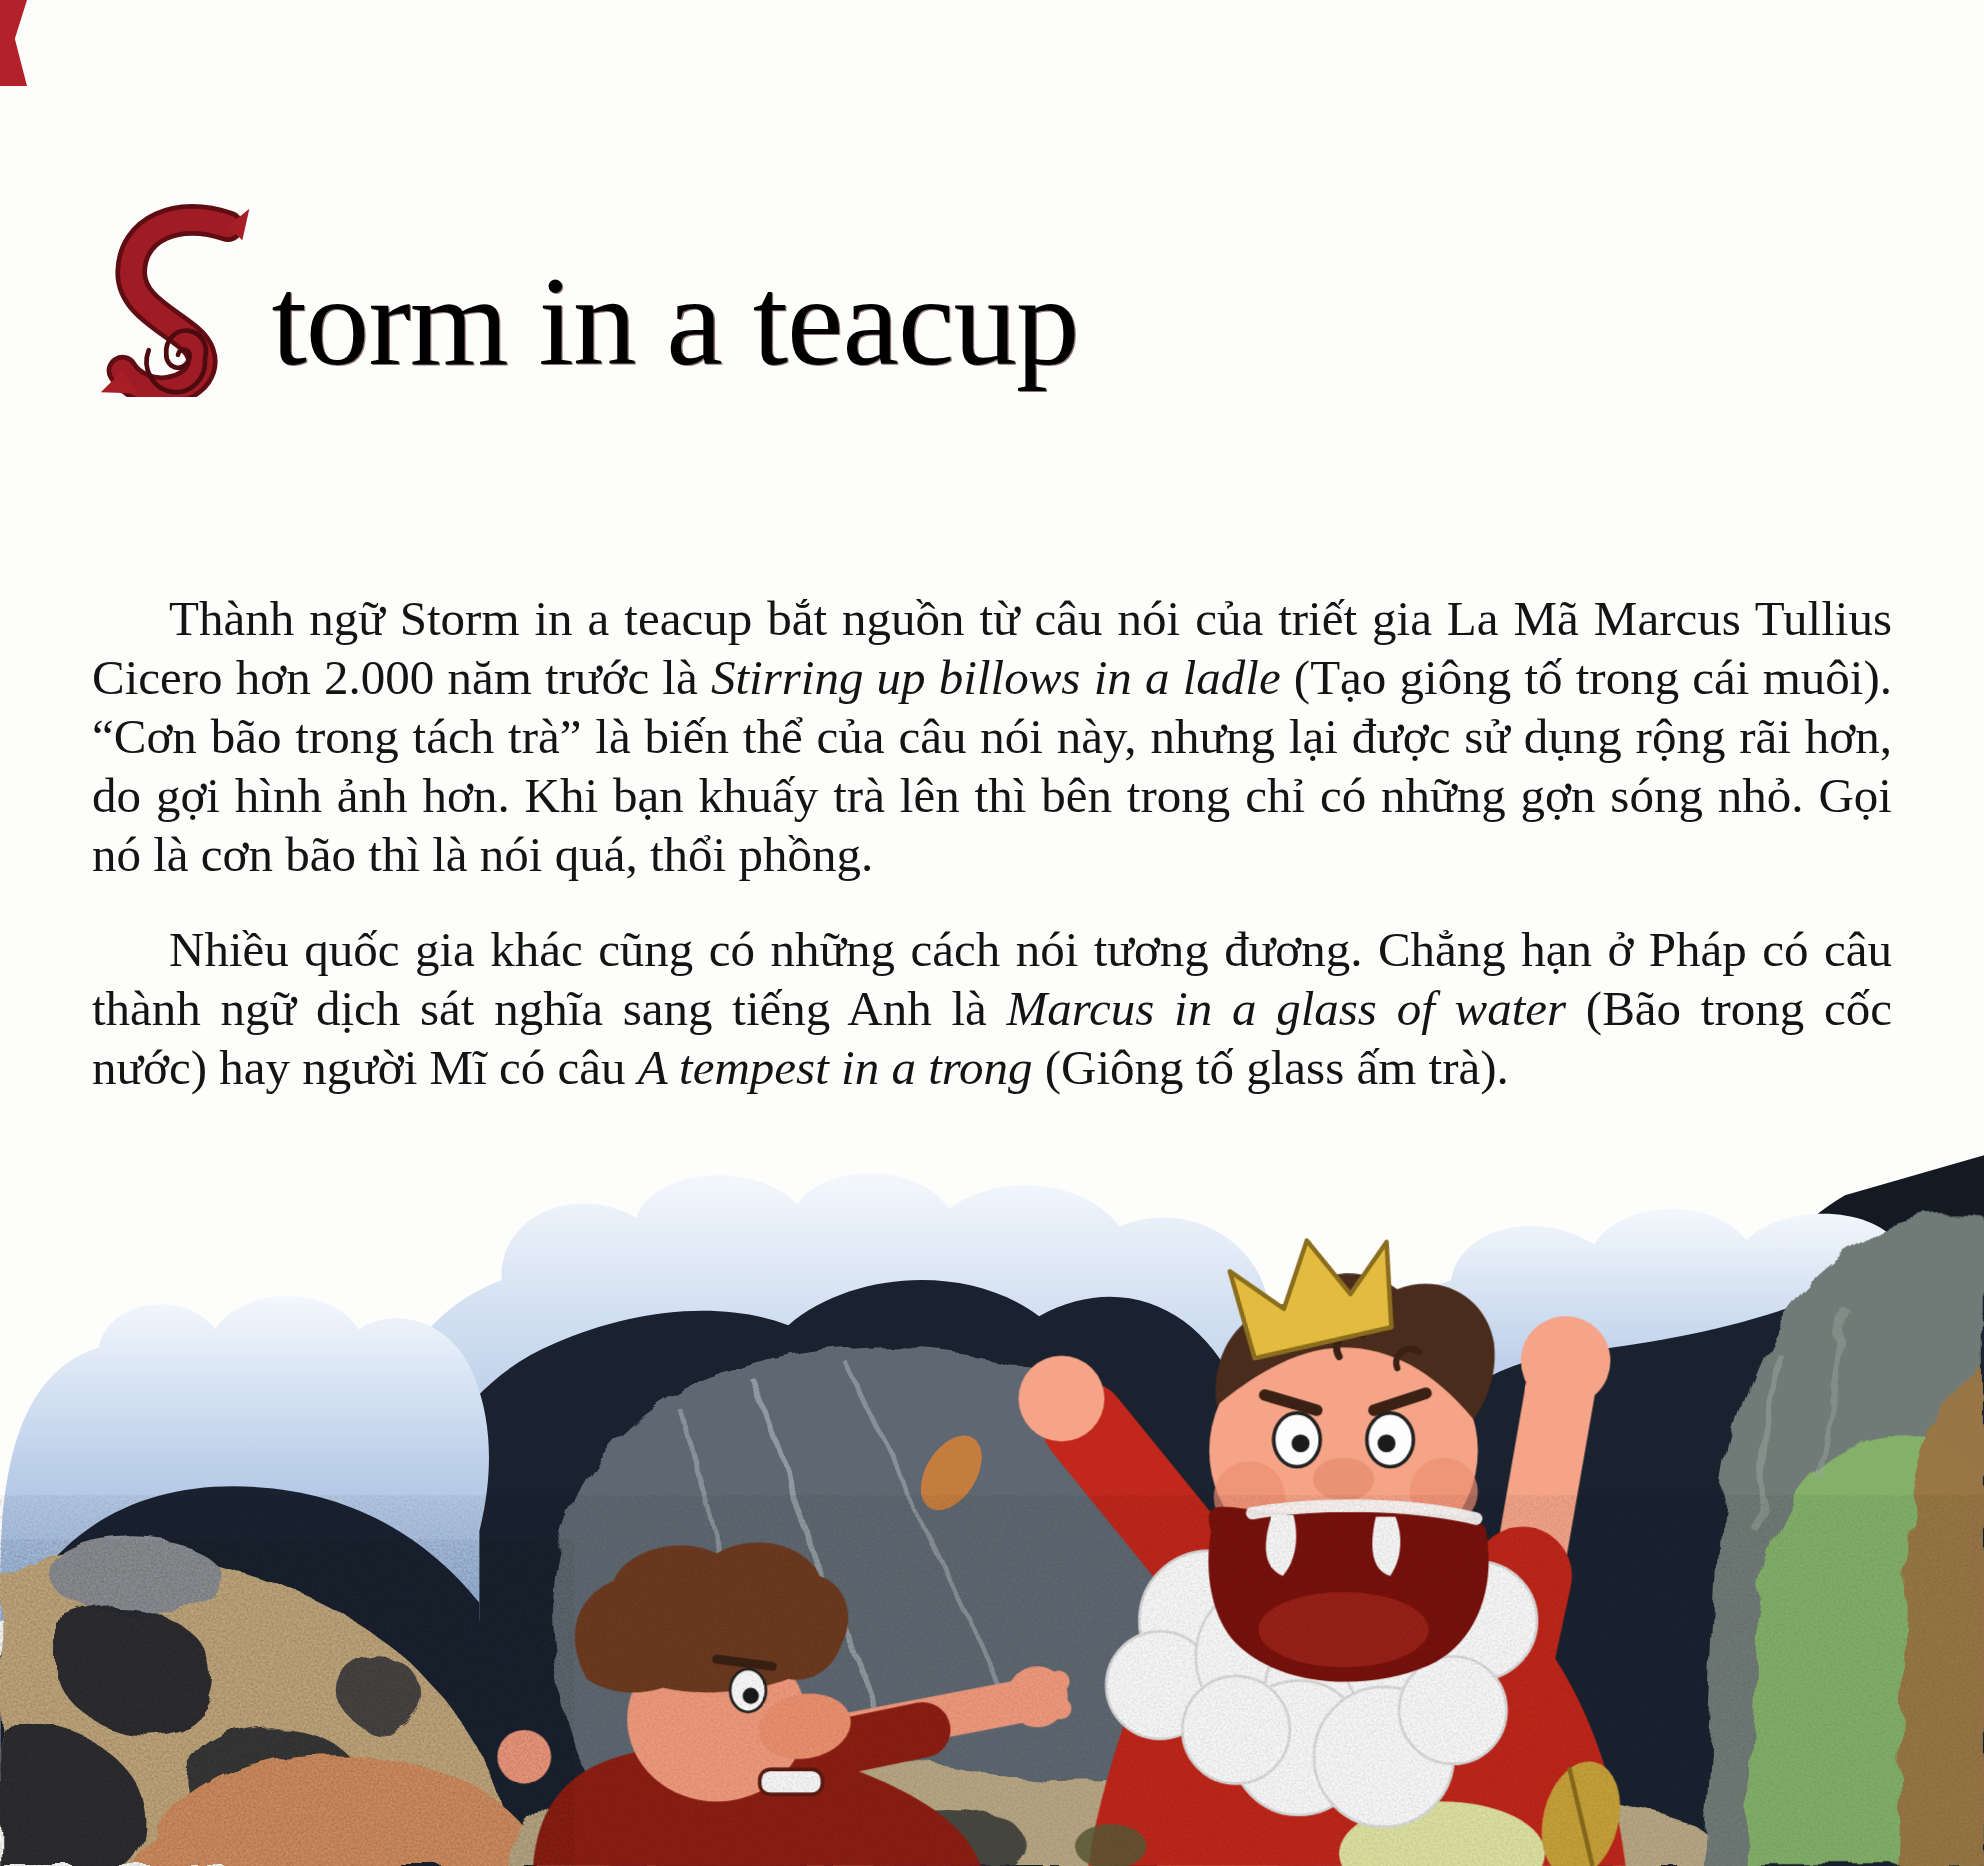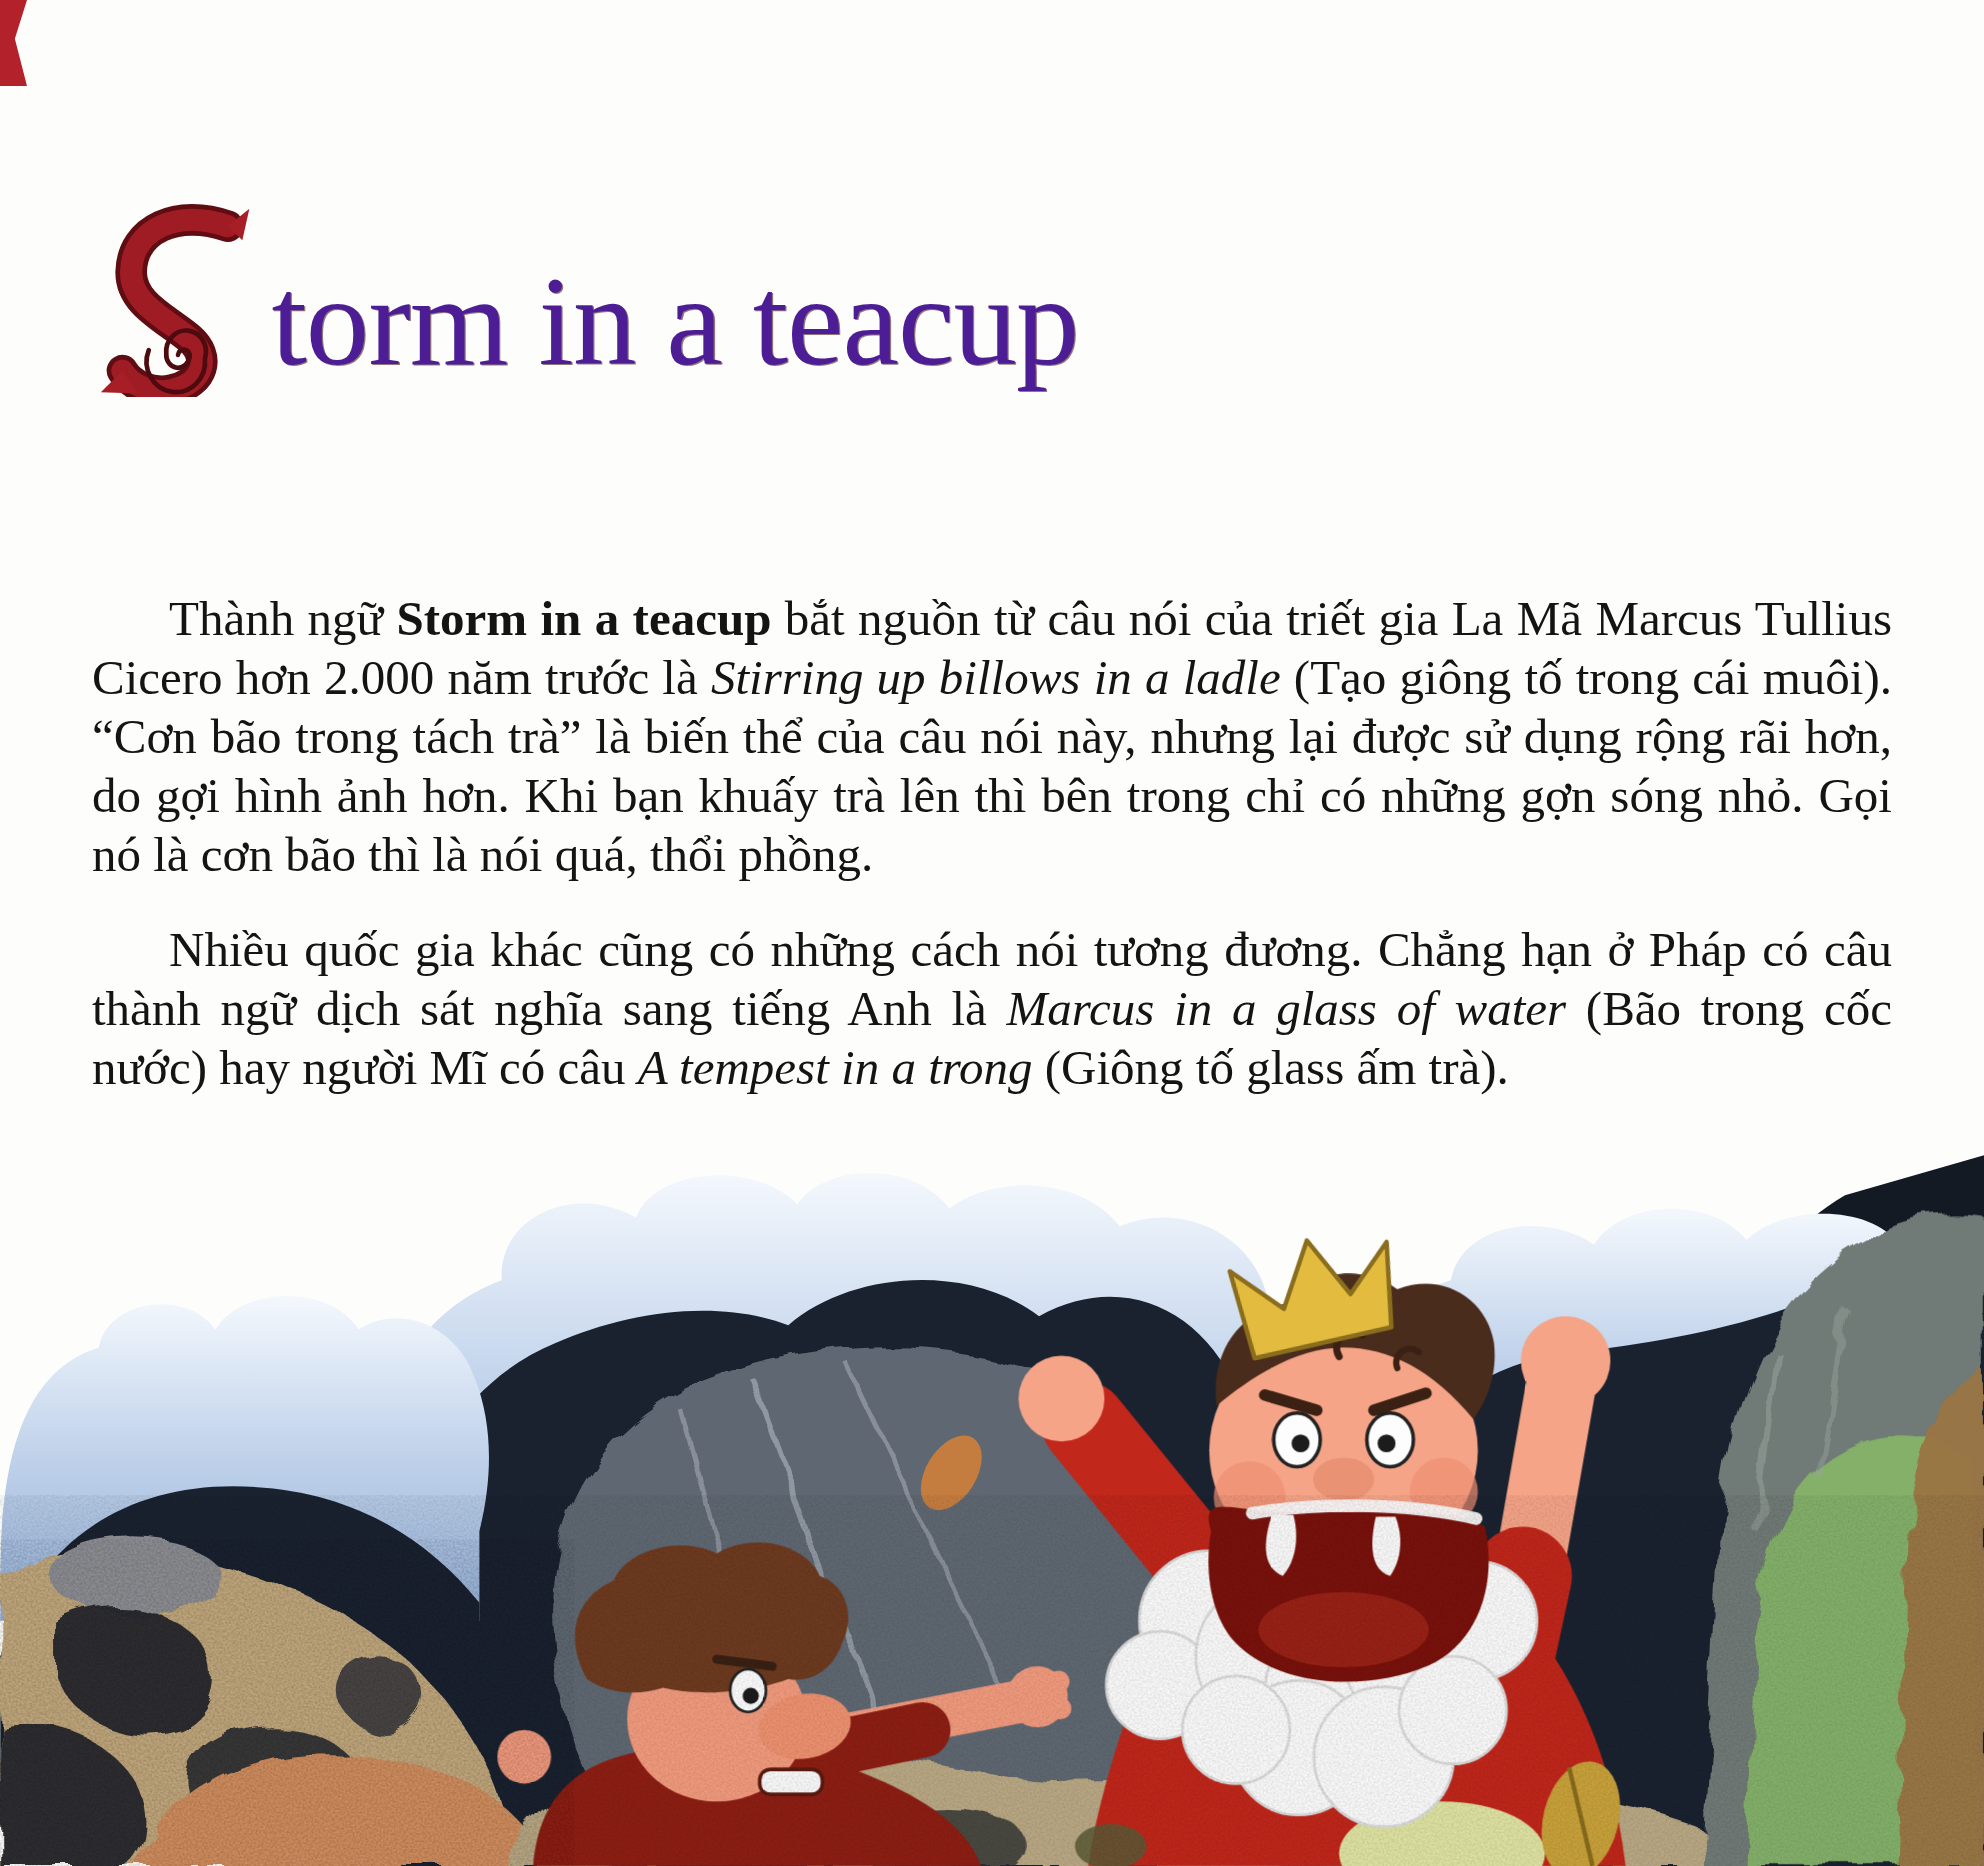--- a/index.html
+++ b/index.html
@@ -17,41 +17,41 @@
     clip-path:polygon(0 0,100% 0,55% 45%,100% 100%,0 100%);
   }
   
   .title{
     position:absolute;left:90px;top:204px;
     display:flex;align-items:flex-end;
   }
   .title .initial-svg{display:block;margin-right:5.4px;}
   .title .title-rest{
     font-size:127px;line-height:1;
-    color:#4c1d95;
+    color:#000000;
     letter-spacing:-0.9px;
     text-shadow:1.3px 1.3px 0 rgba(60,8,12,.55);
     margin-bottom:12.5px;
     white-space:nowrap;
   }
   
   .definitions{
     position:absolute;left:92px;top:419px;width:1800px;
     font-size:51px;line-height:1.62;
   }
   .definitions .def-label{font-weight:bold;}
   .definitions .def-text{font-style:italic;}
   
   .body-text{
     position:absolute;left:92px;top:589px;width:1800px;
     font-size:49px;line-height:59px;
     text-align:justify;
   }
   .body-text p{margin:0 0 36px 0;text-indent:77px;}
-  .seg-bold{font-weight:bold;}
+  .seg-bold{font-weight:normal;}
   .seg-italic{font-style:italic;}
   
   .illustration{
     position:absolute;left:0;top:1155px;width:1985px;height:711px;
   }
 </style>
 </head>
 <body>
 
 <div class="page">

